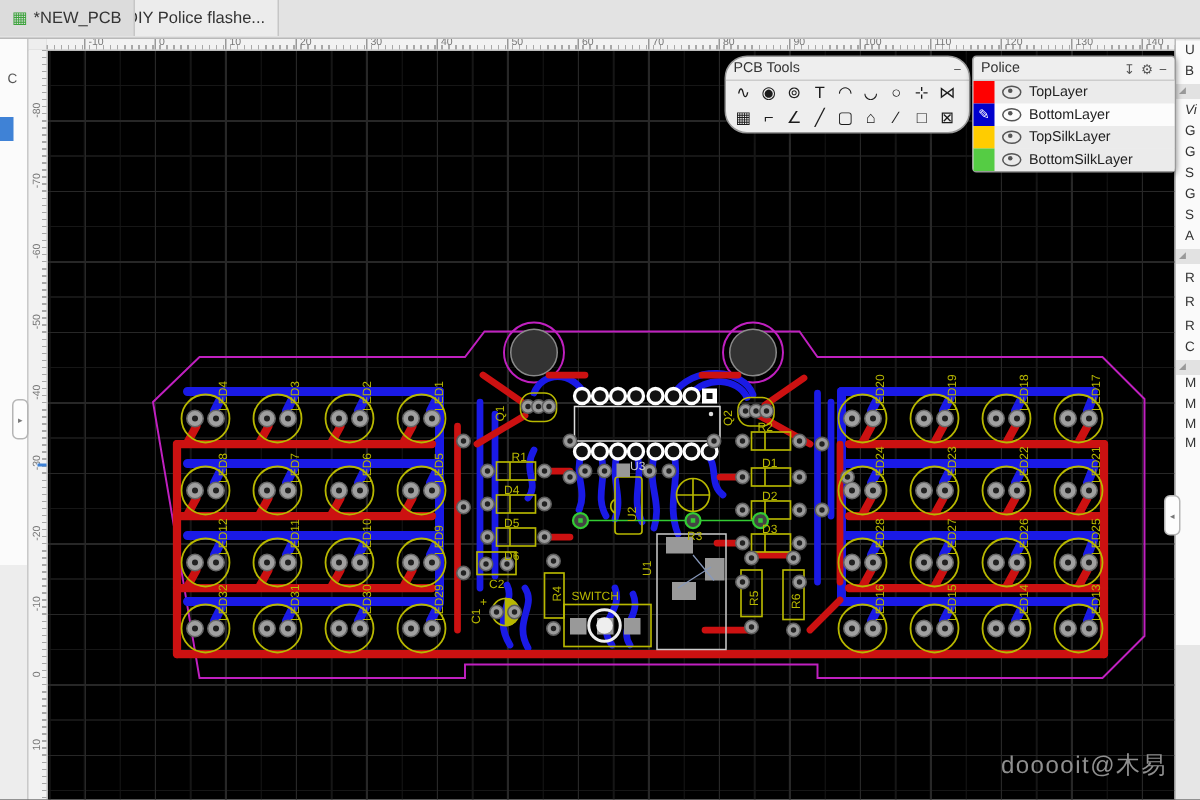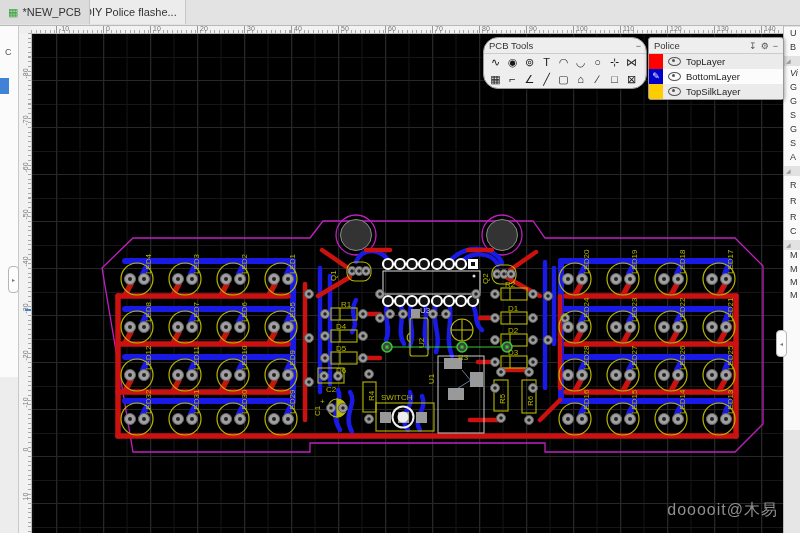--- a/index.html
+++ b/index.html
@@ -711,14 +711,22 @@
         <div class="lbl">BottomLayer</div>
       </div>
       <div class="layer-row">
         <div class="sw" style="background: rgb(255, 204, 0);"></div>
         <div class="eye">
           <div class=""></div>
           <i></i>
         </div>
         <div class="lbl">TopSilkLayer</div>
       </div>
+      <div class="layer-row">
+        <div class="sw" style="background: rgb(85, 204, 68);"></div>
+        <div class="eye">
+          <div class=""></div>
+          <i></i>
+        </div>
+        <div class="lbl">BottomSilkLayer</div>
+      </div>
     </div>
 </div>
 
 </body></html>

